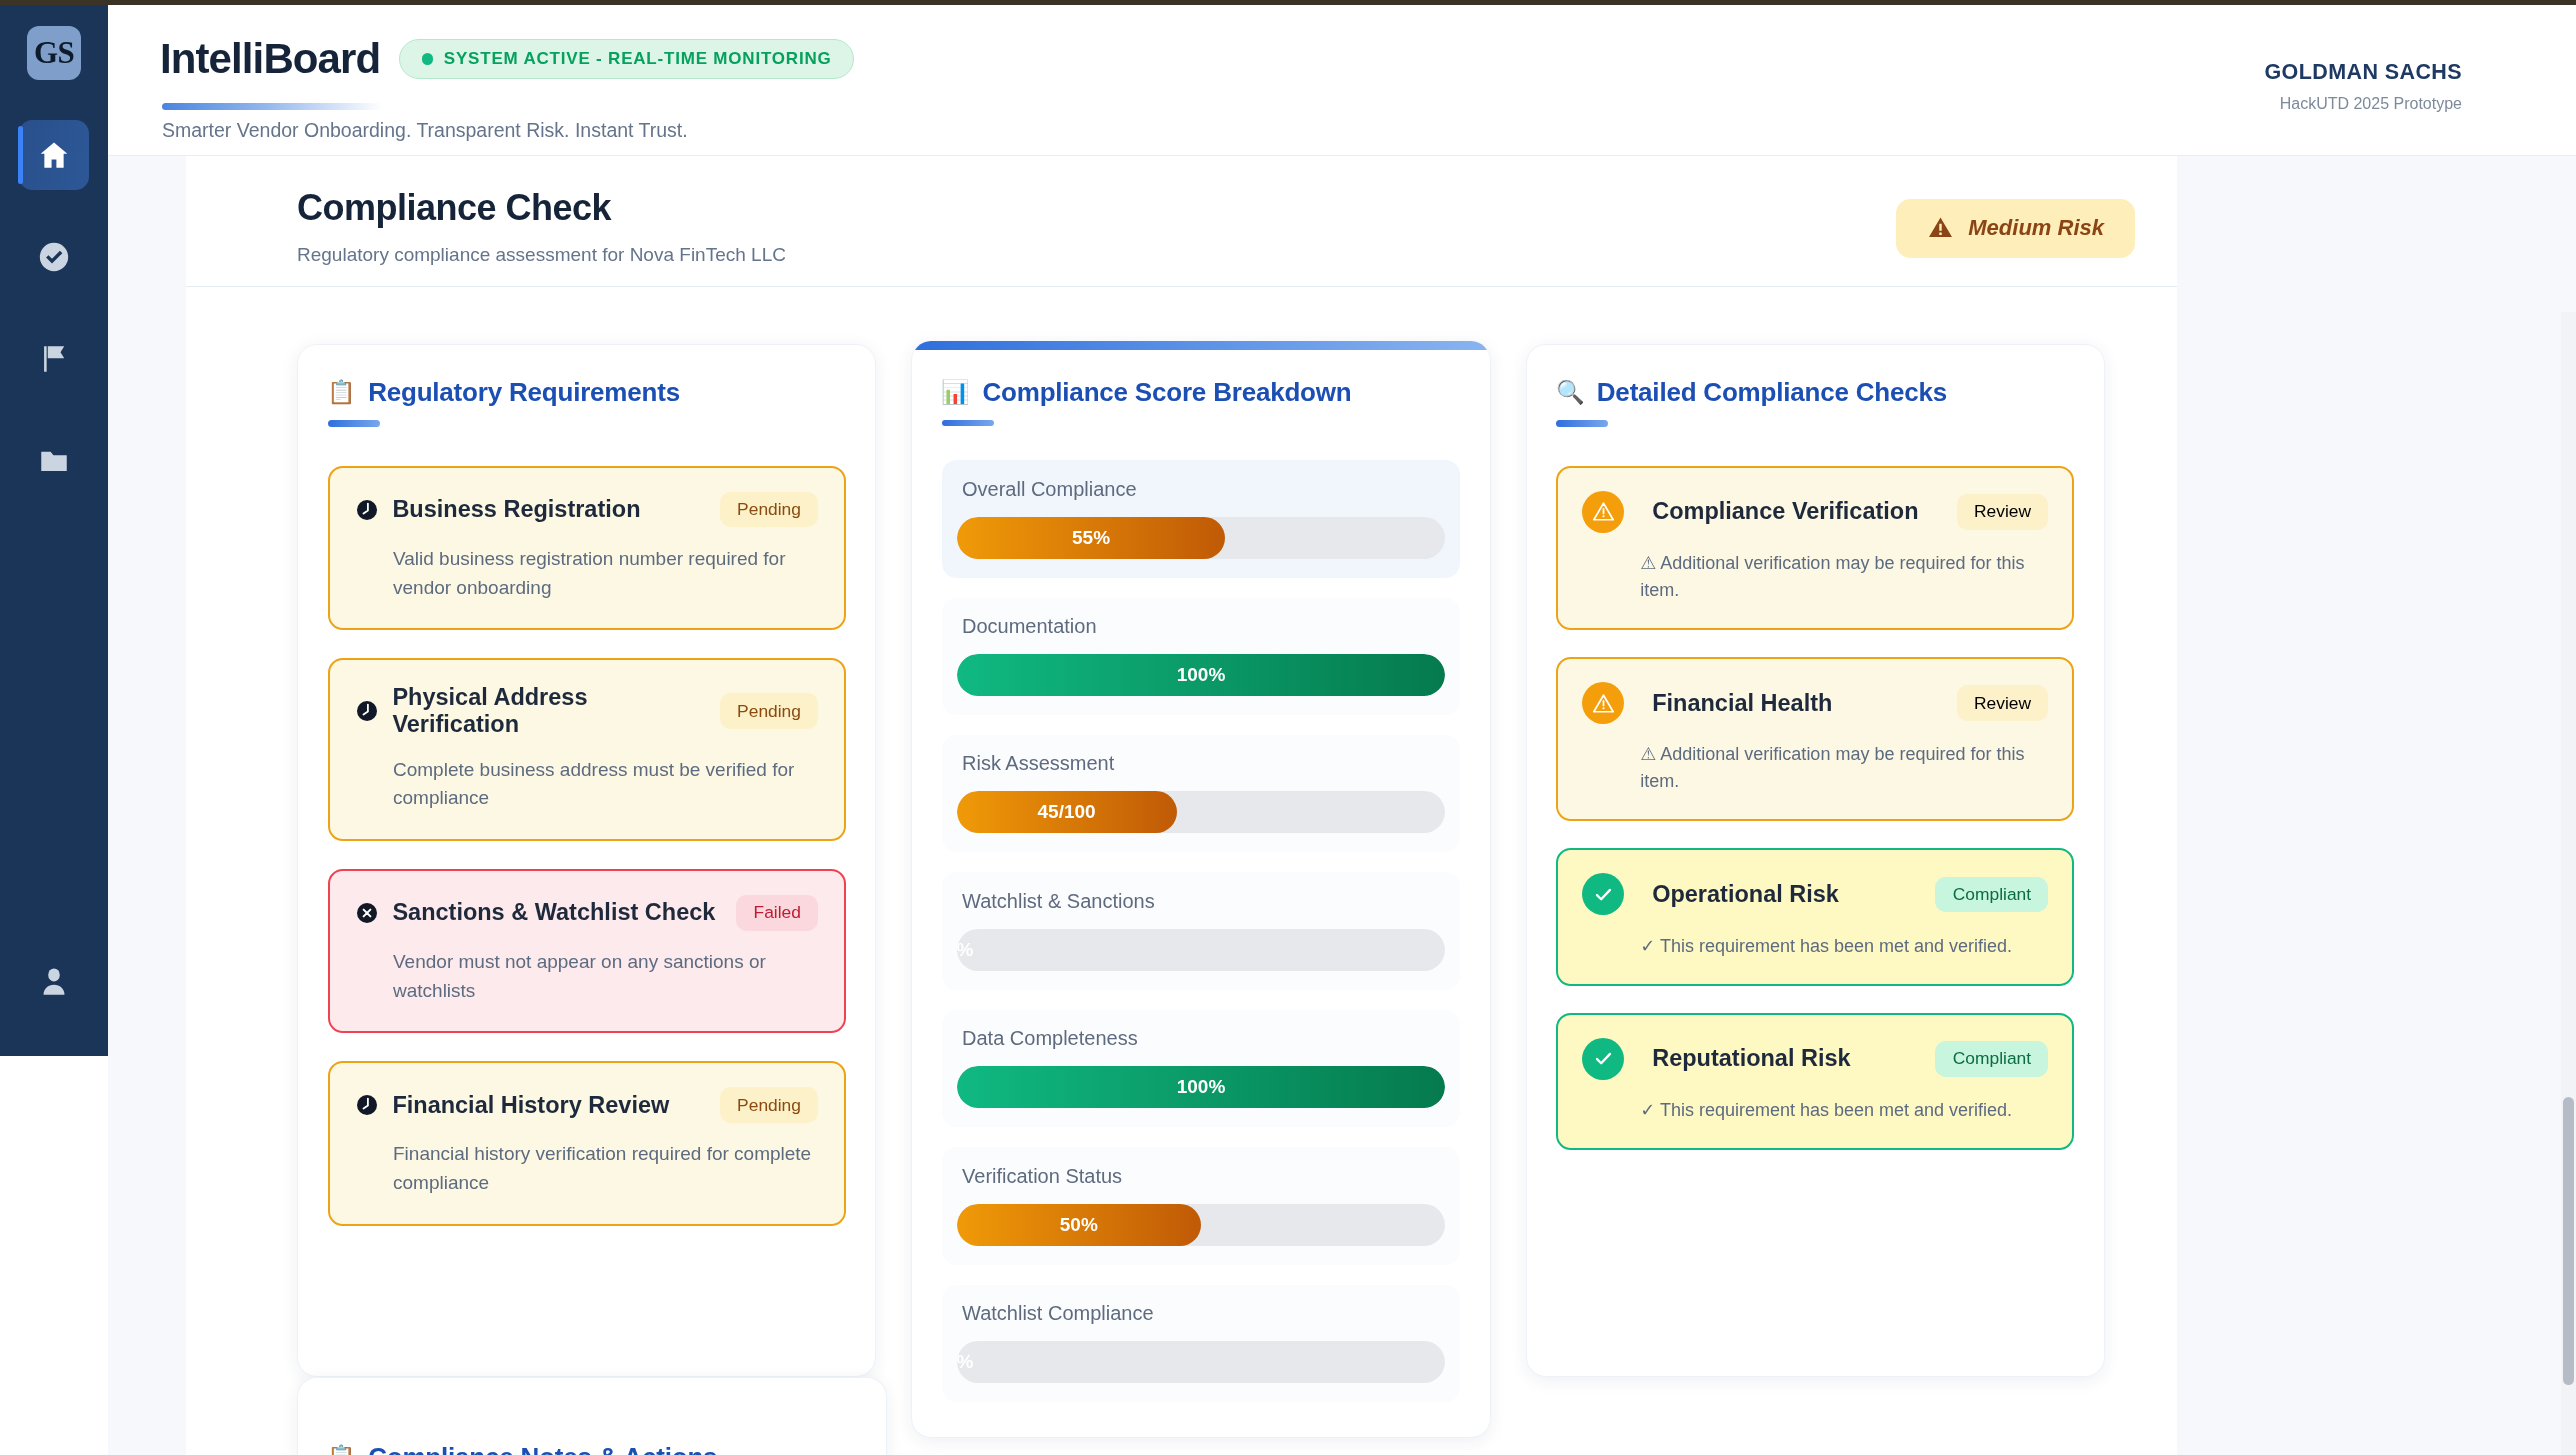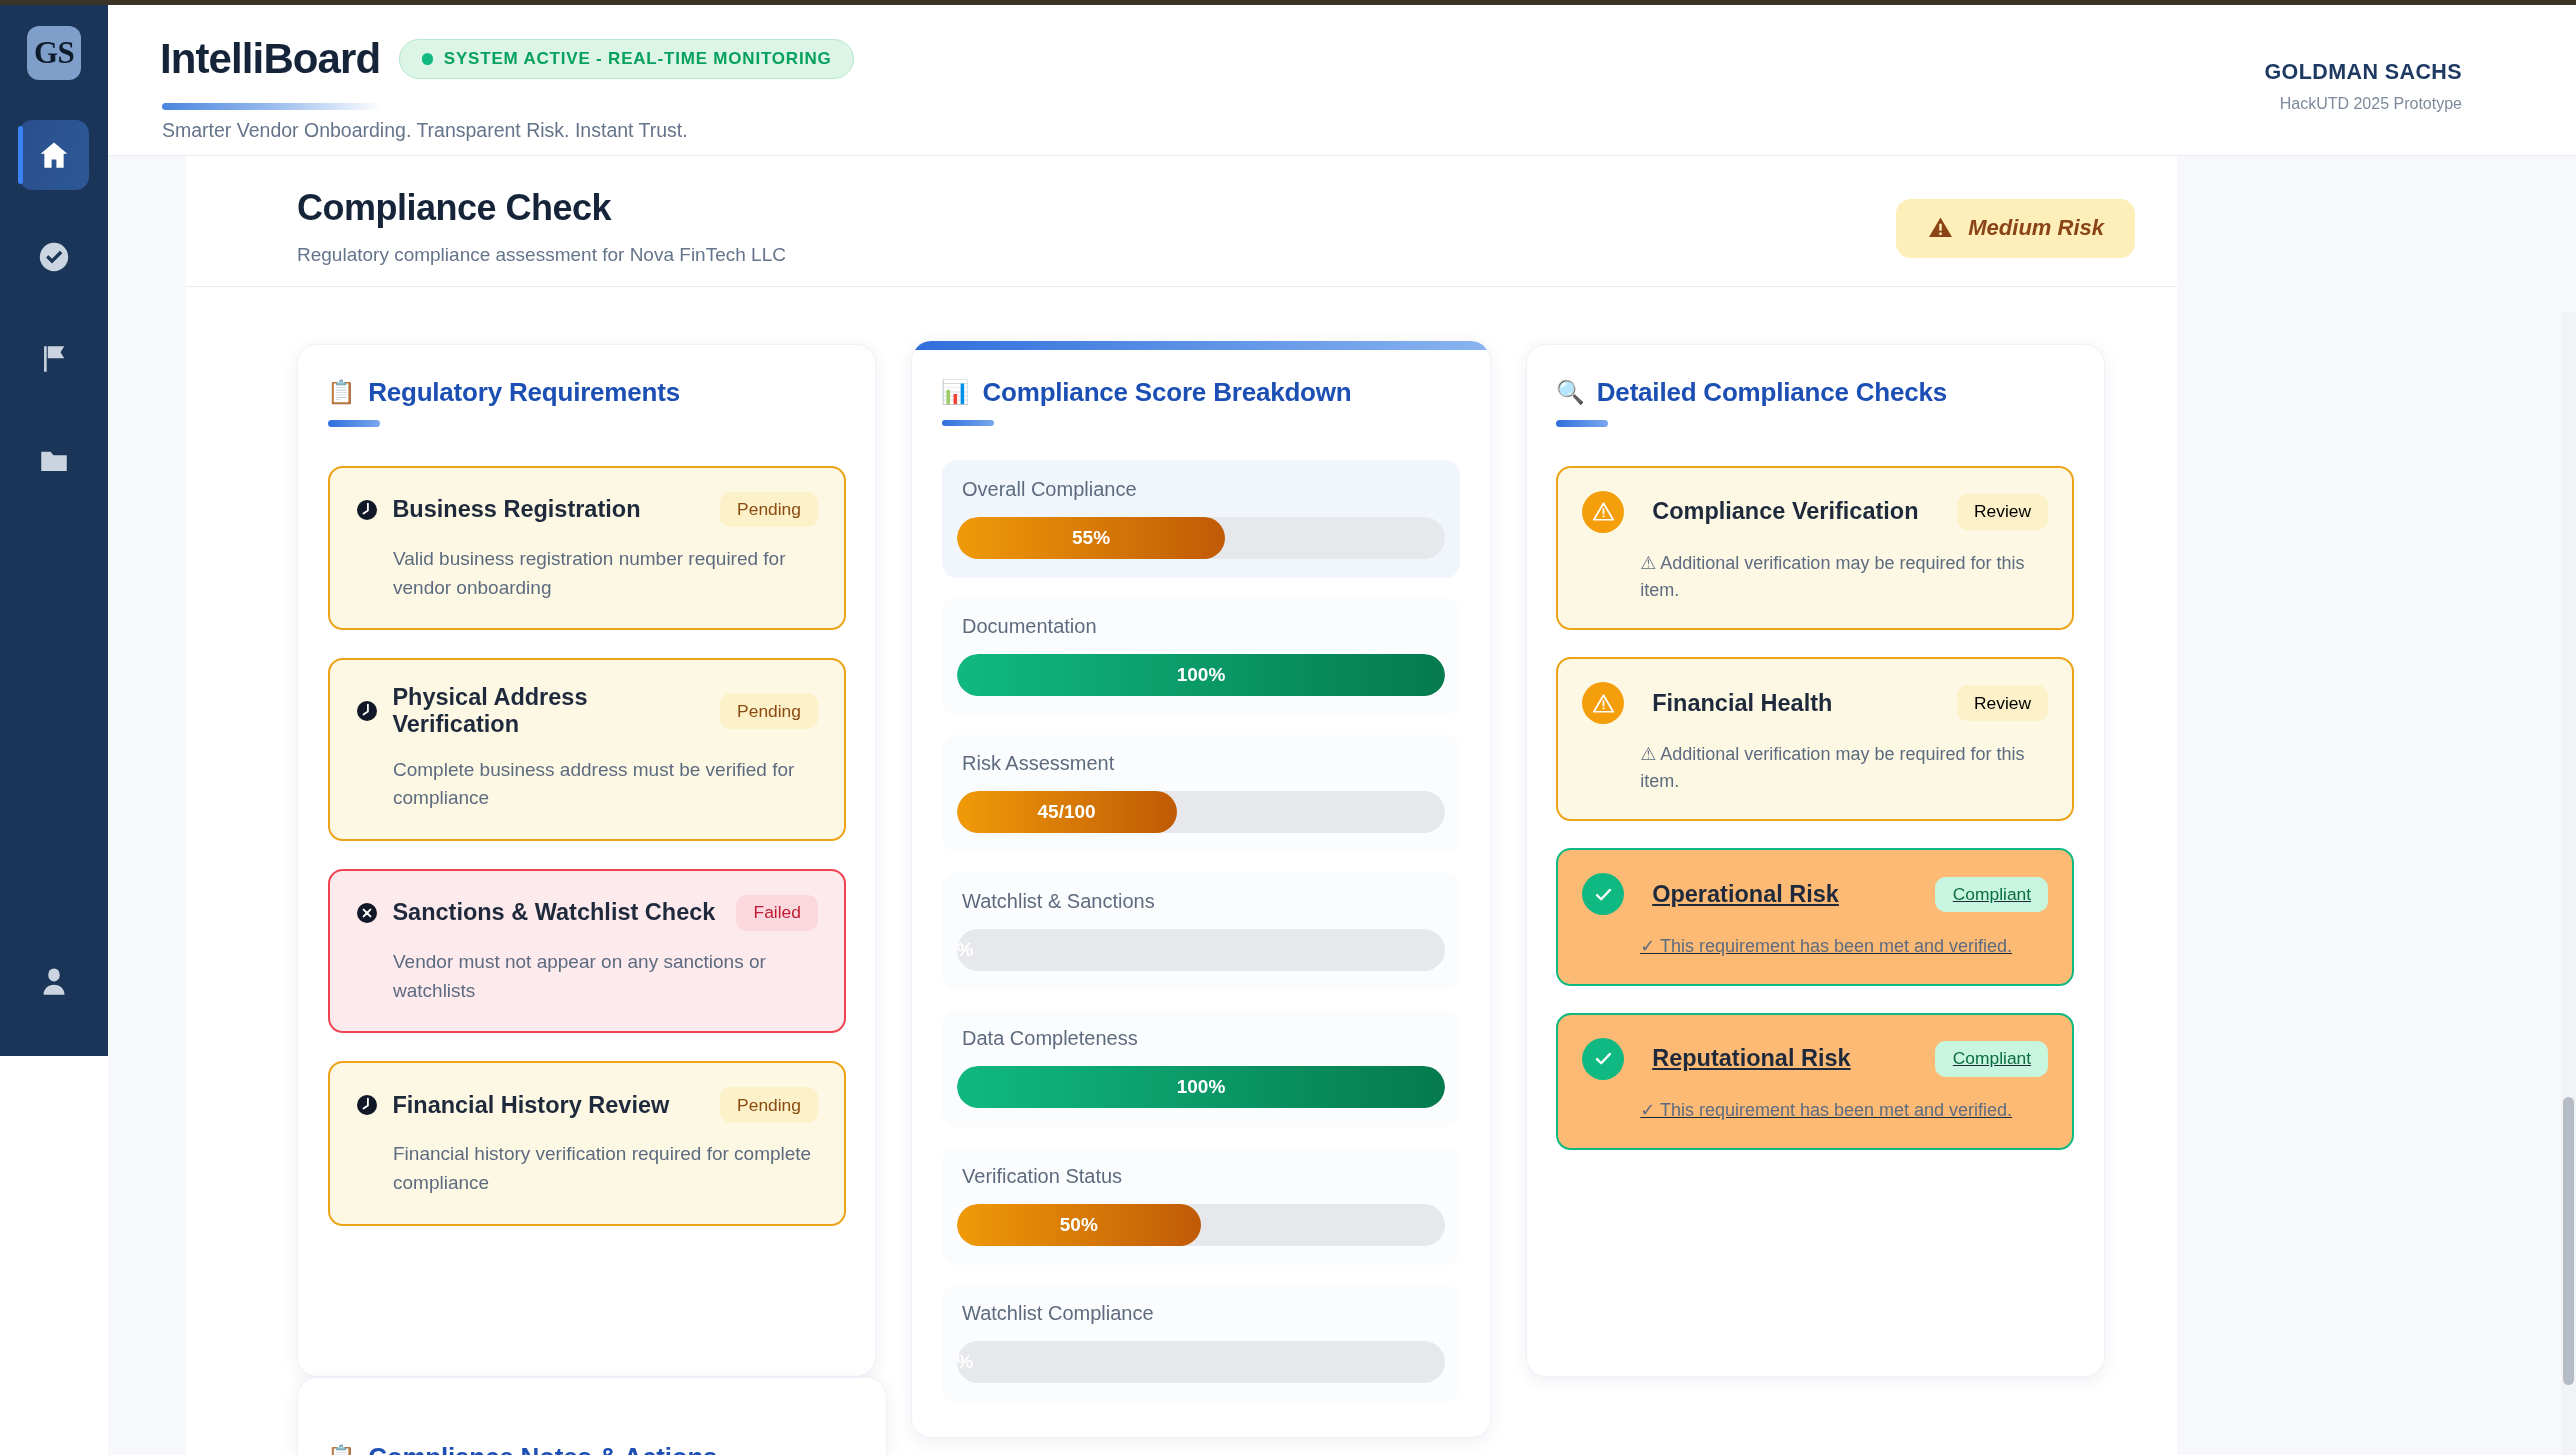--- a/index.html
+++ b/index.html
@@ -166,21 +166,21 @@
   .bar-fill.green{ background:linear-gradient(90deg,#10b981,#057a4e); }
   .bar-fill.zero{ background:transparent; }
   .bar-fill.zero span{
     position:absolute; left:-10.7px; color:#ffffff; font-size:19px; font-weight:700;
   }
 
   
   .chk-list{ margin-top:39px; display:flex; flex-direction:column; gap:27px; }
   .chk{ border-radius:14.8px; padding:23px 24px 24px 24px; }
   .chk.review{ background:#fdf8e3; border:2px solid #eda317; }
-  .chk.ok{ background:#fdba74; border:2px solid #10b981;text-decoration:underline; }
+  .chk.ok{ background:#fef9c3; border:2px solid #10b981; }
   .chk-top{ display:flex; align-items:center; gap:28px; }
   .chk-ico{
     width:42px; height:42px; border-radius:50%; flex:none;
     display:flex; align-items:center; justify-content:center;
   }
   .chk-ico.amber{ background:#f59e0b; }
   .chk-ico.green{ background:#10b981; }
   .chk-ico svg{ width:23px; height:23px; fill:#ffffff; }
   .chk-name{ font-size:23.5px; font-weight:700; color:#1e2a3c; flex:1; }
   .chk-chip{ font-size:17.4px; border-radius:10.7px; padding:7.4px 17.4px; white-space:nowrap; }

